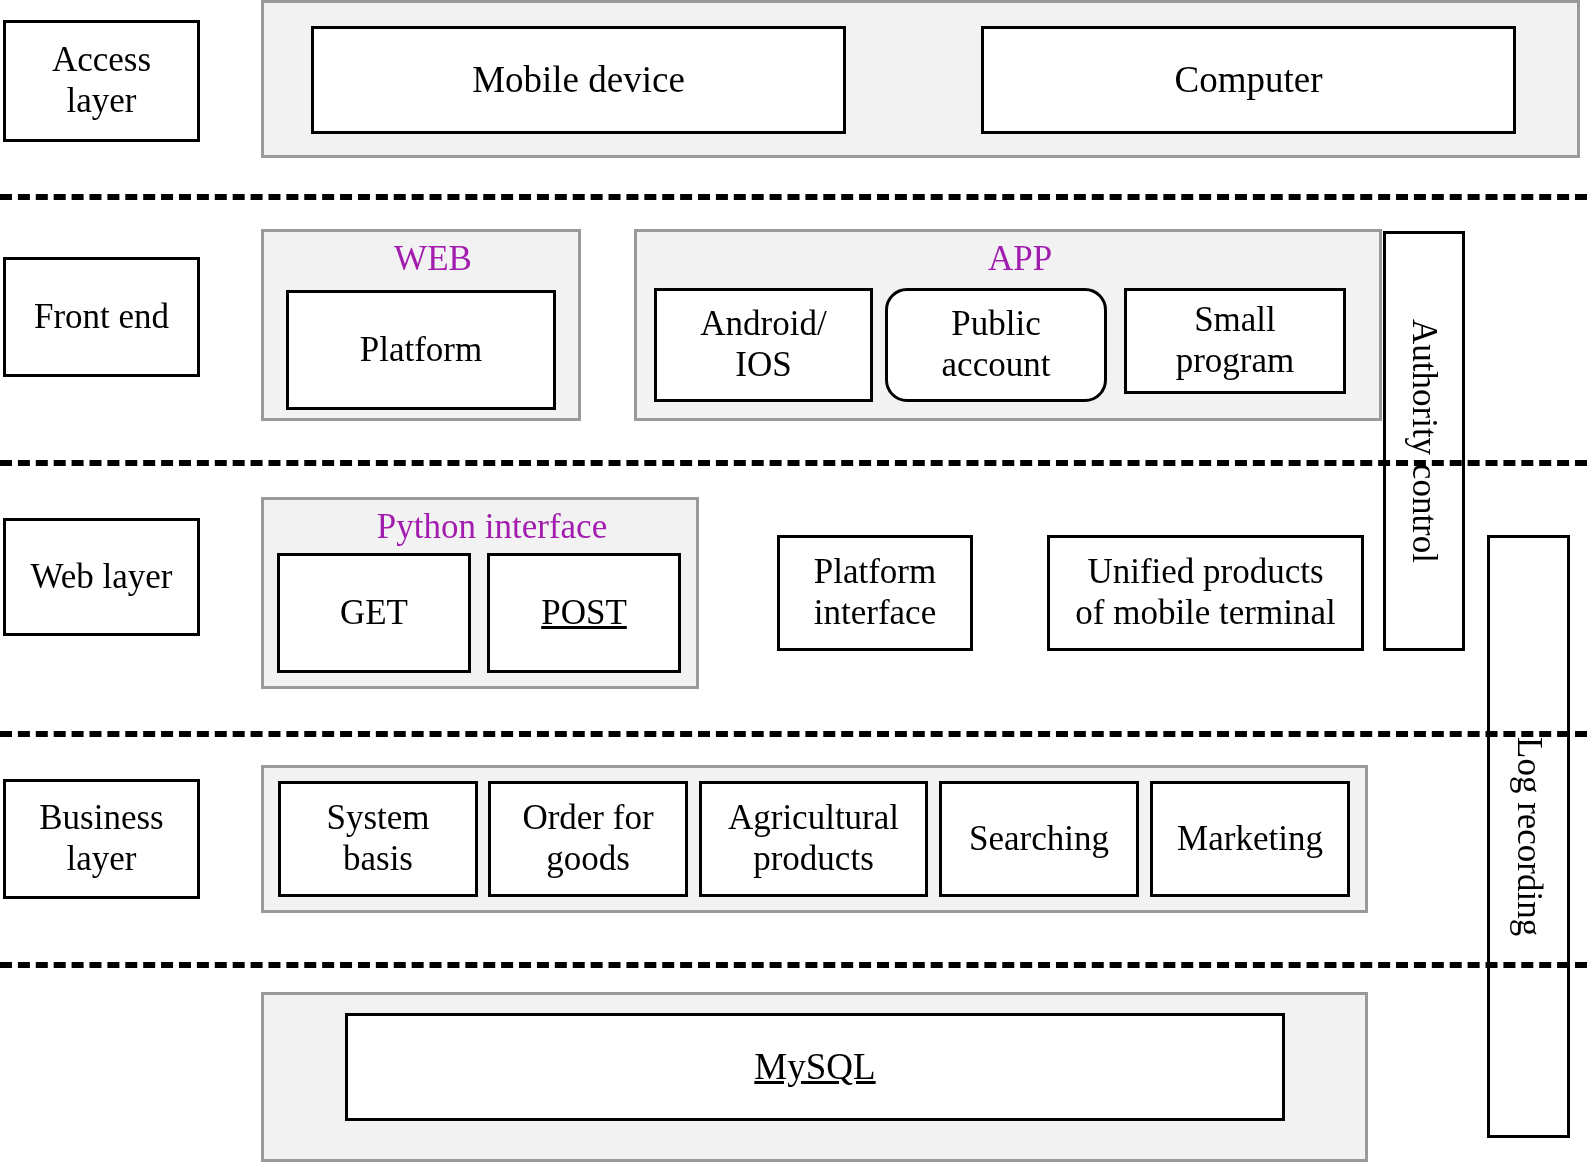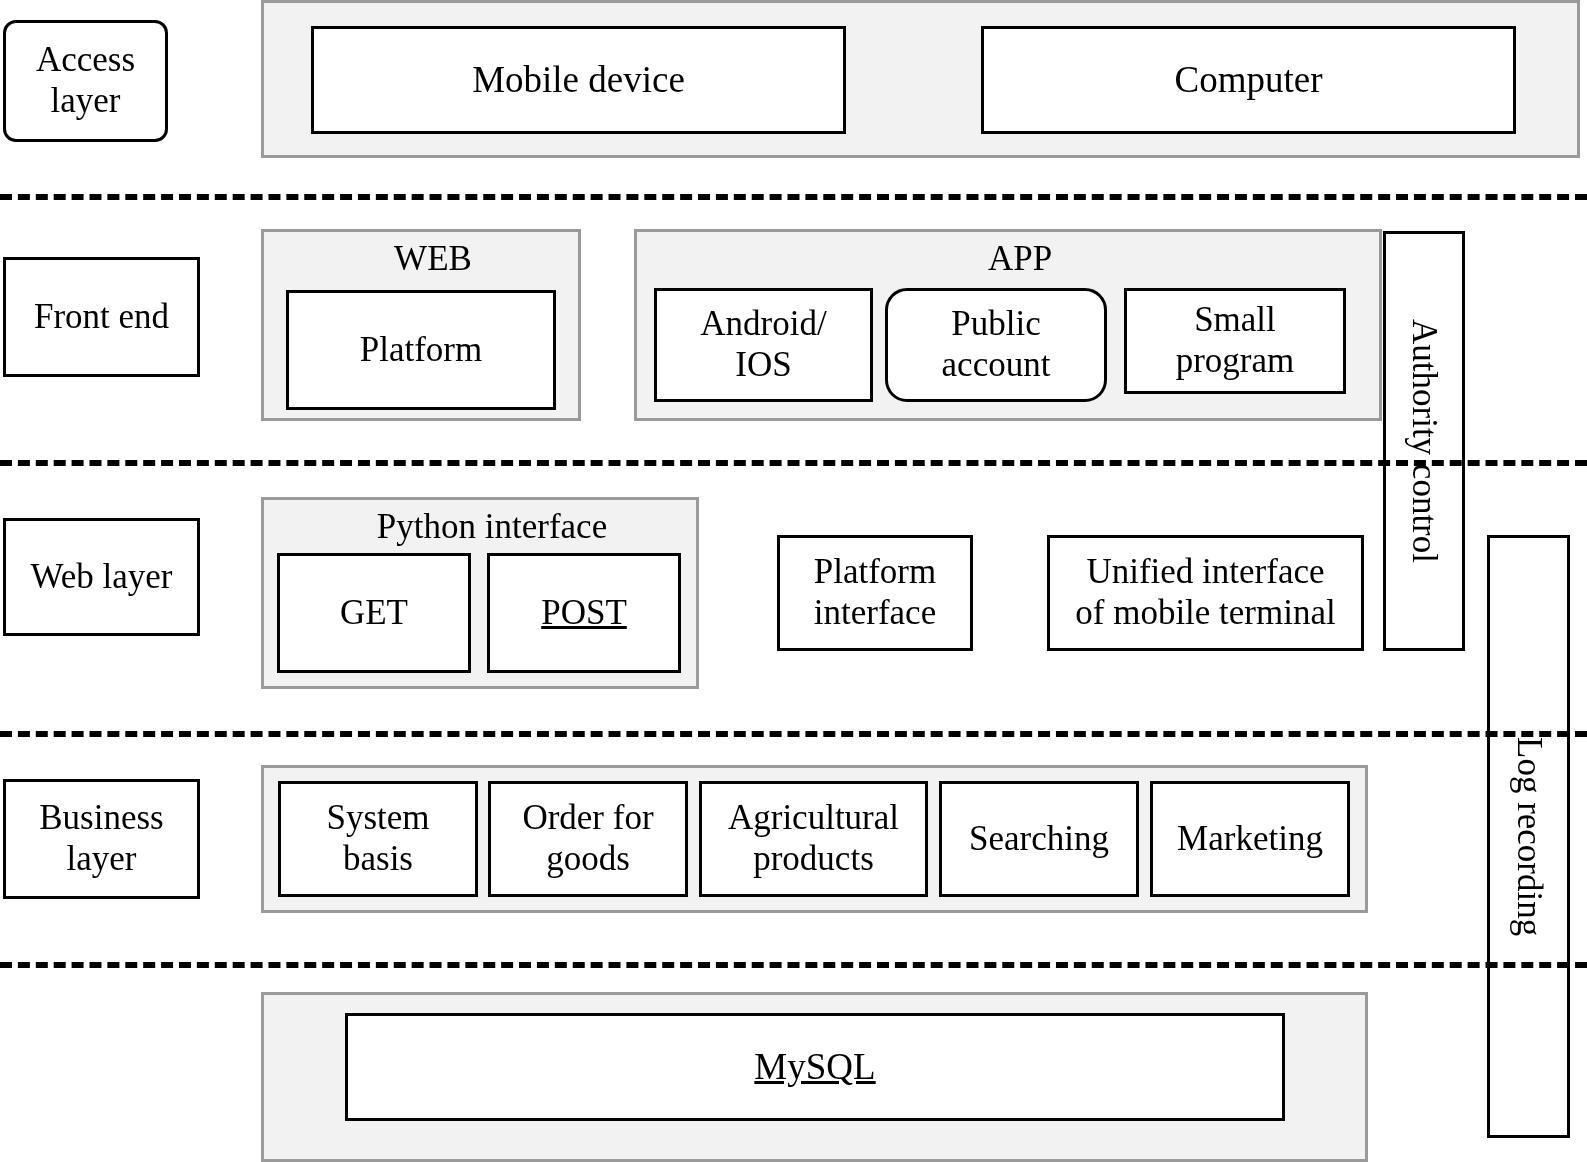--- a/index.html
+++ b/index.html
@@ -34,21 +34,21 @@
     position: absolute;
     box-sizing: border-box;
     background: #f2f2f2;
     border: 3px solid #9a9a9a;
   }
   .group-title {
     position: absolute;
     left: 0;
     right: 0;
     text-align: center;
-    color: #000000;
+    color: #a21caf;
     line-height: 1;
     margin-left: 24px;
   }
   .dash-line {
     position: absolute;
     height: 0;
     border-top: 6px dashed #000000;
   }
   .vert-label {
     writing-mode: vertical-rl;
@@ -60,21 +60,21 @@
   .fs-lbl   { font-size: 35px; }   
   .fs-node  { font-size: 35px; }   
   .fs-grp   { font-size: 35px; }   
   .fs-big   { font-size: 37px; text-align: center; }   
 </style>
 </head>
 <body>
 
 <div id="canvas">
 
-  <div class="node fs-lbl" style="left:3px; top:20px; width:165px; height:122px;border-radius:13px;">
+  <div class="node fs-lbl" style="left:3px; top:20px; width:197px; height:122px;">
     <div>
       <span>Access</span><br>
       <span>layer</span>
     </div>
   </div>
 
   <div class="group" style="left:261px; top:0px; width:1319px; height:158px;"></div>
 
   <div class="node fs-big" style="left:311px; top:26px; width:535px; height:108px;">
     <span>Mobile device</span>
@@ -140,21 +140,21 @@
   </div>
 
   <div class="node fs-node" style="left:777px; top:535px; width:196px; height:116px;">
     <div>
       <span>Platform</span><br>
       <span>interface</span>
     </div>
   </div>
   <div class="node fs-node" style="left:1047px; top:535px; width:317px; height:116px;">
     <div>
-      <span>Unified interface</span><br>
+      <span>Unified products</span><br>
       <span>of mobile terminal</span>
     </div>
   </div>
 
   <div class="node fs-node" style="left:1487px; top:535px; width:83px; height:603px;">
     <span class="vert-label">Log recording</span>
   </div>
 
   <div class="dash-line" style="left:0px; top:731px; width:1587px;"></div>
 

